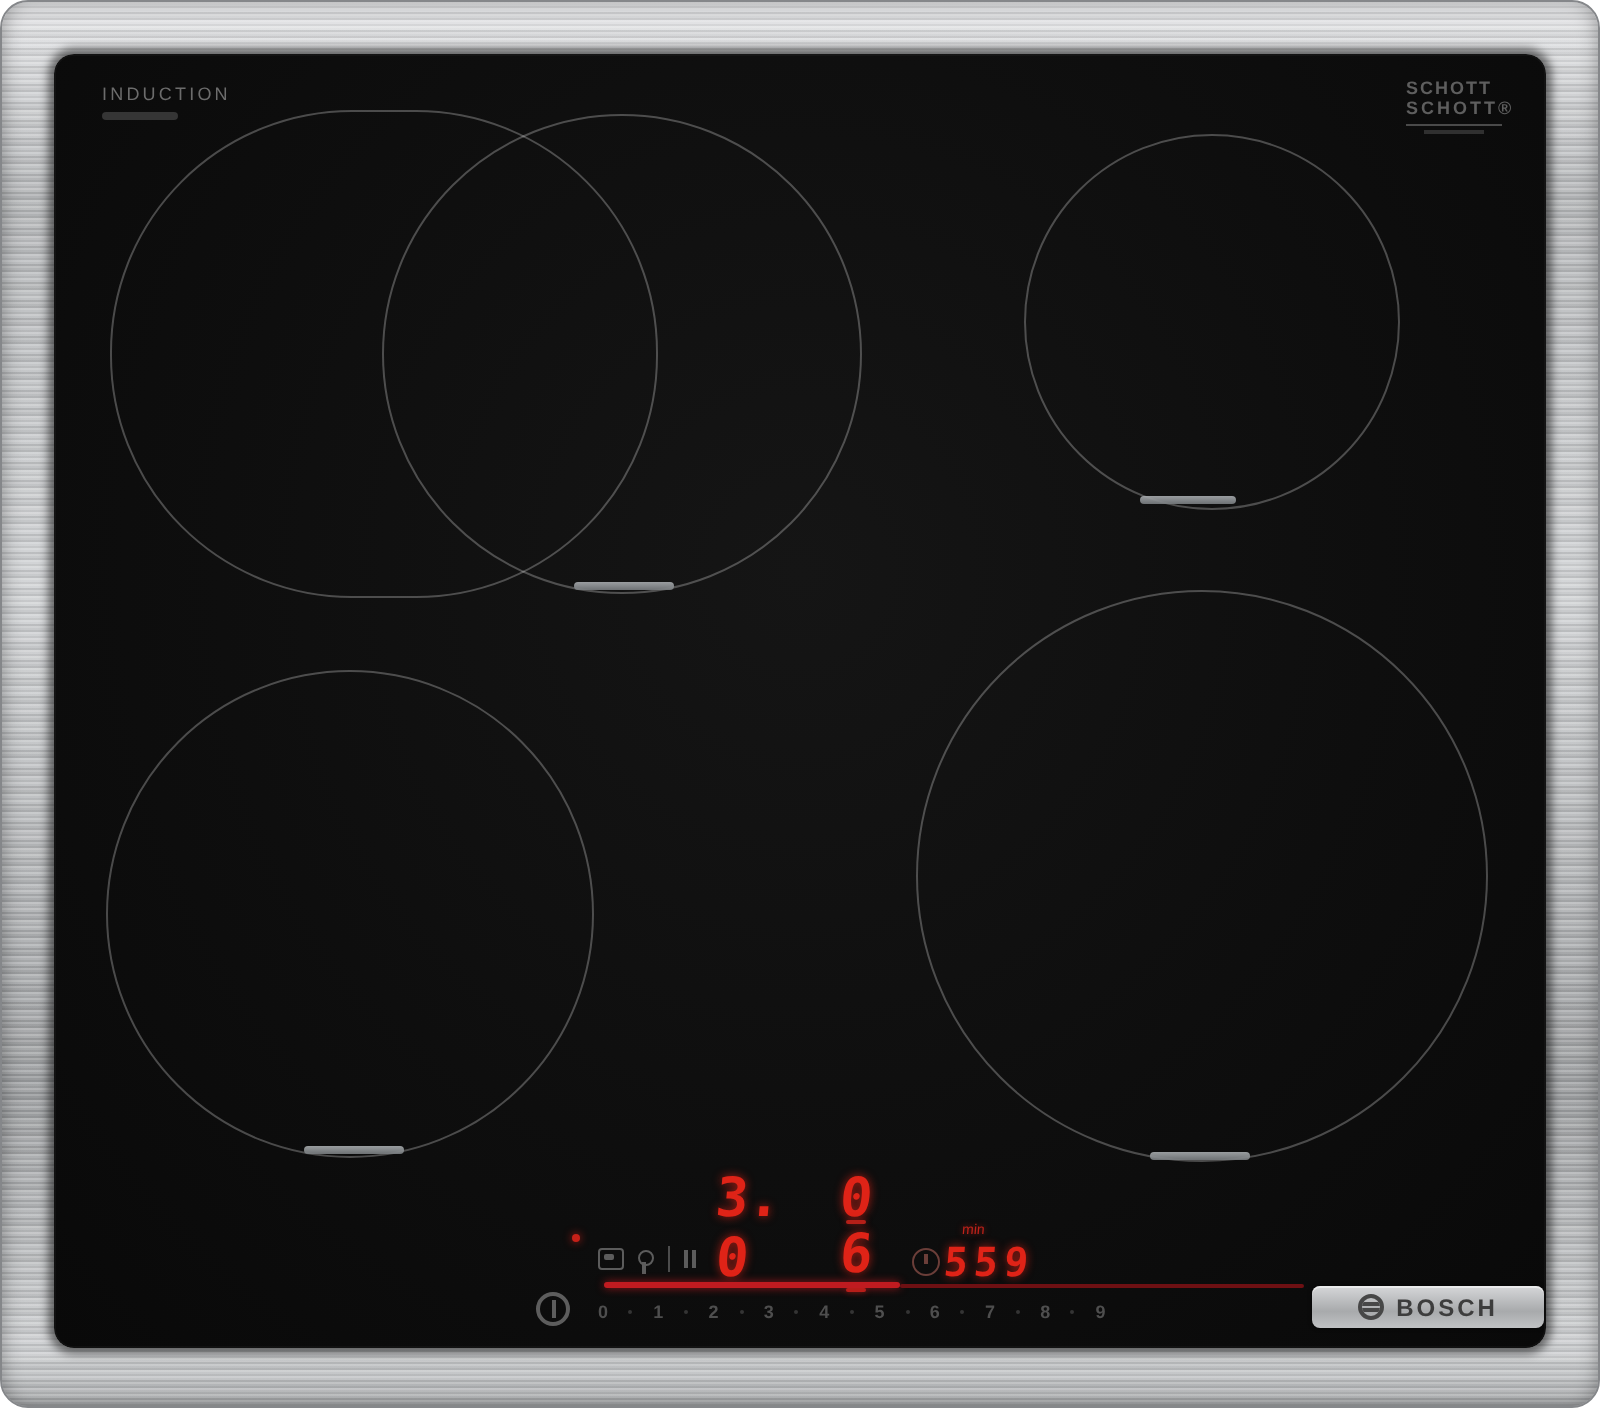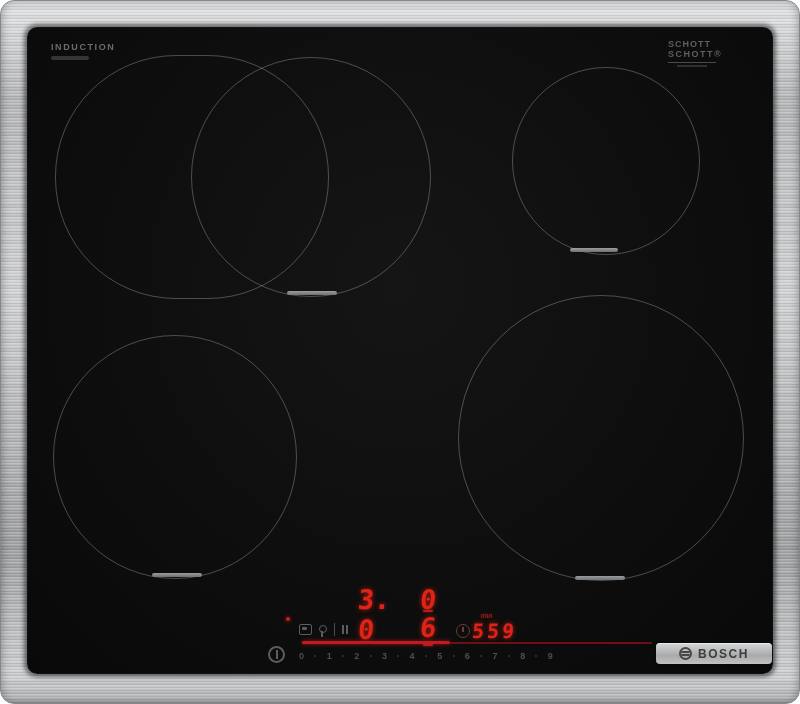--- a/index.html
+++ b/index.html
@@ -24,23 +24,23 @@
     box-shadow: 0 0 4px 3px rgba(0,0,0,.5), inset 0 0 0 1px rgba(255,255,255,.03);
   }
 
   
   .zone{position:absolute;border:1px solid rgba(255,255,255,.26);background:transparent;}
   .zone.capsule{border-radius:121px;}
   .zone.circ{border-radius:50%;}
   .tick{position:absolute;height:4px;background:linear-gradient(180deg,#a9adb0,#787c7f);border-radius:3px;opacity:.9;}
 
   
-  .induction{position:absolute;left:24px;top:15px;color:#6c6c6c;font-size:9px;letter-spacing:1.6px;font-weight:bold;}
+  .induction{position:absolute;left:24px;top:15px;color:#6c6c6c;font-size:9px;letter-spacing:1.6px;font-weight:normal;}
   .induction-sub{position:absolute;left:24px;top:29px;width:38px;height:4px;background:#353535;border-radius:2px;}
-  .schott{position:absolute;left:641px;top:13px;color:#5e5e5e;text-align:left;line-height:1.1;}
+  .schott{position:absolute;left:676px;top:13px;color:#5e5e5e;text-align:left;line-height:1.1;}
   .schott .l1{font-size:9px;font-weight:bold;letter-spacing:1px;}
   .schott .l2{font-size:9px;font-weight:bold;letter-spacing:1.5px;}
   .schott .rule{width:48px;height:1px;background:#4a4a4a;margin-top:2px;}
   .schott .tiny{width:30px;height:2px;background:#303030;margin-top:2px;margin-left:9px;}
 
   
   .seg{position:absolute;color:#df2317;font-family:"DejaVu Sans Mono",monospace;font-weight:bold;
        transform:skewX(-5deg);text-shadow:0 0 5px rgba(223,35,23,.75);line-height:1;}
   .lvl{font-size:27px;}
   .timerseg{font-size:20px;letter-spacing:3px;}

